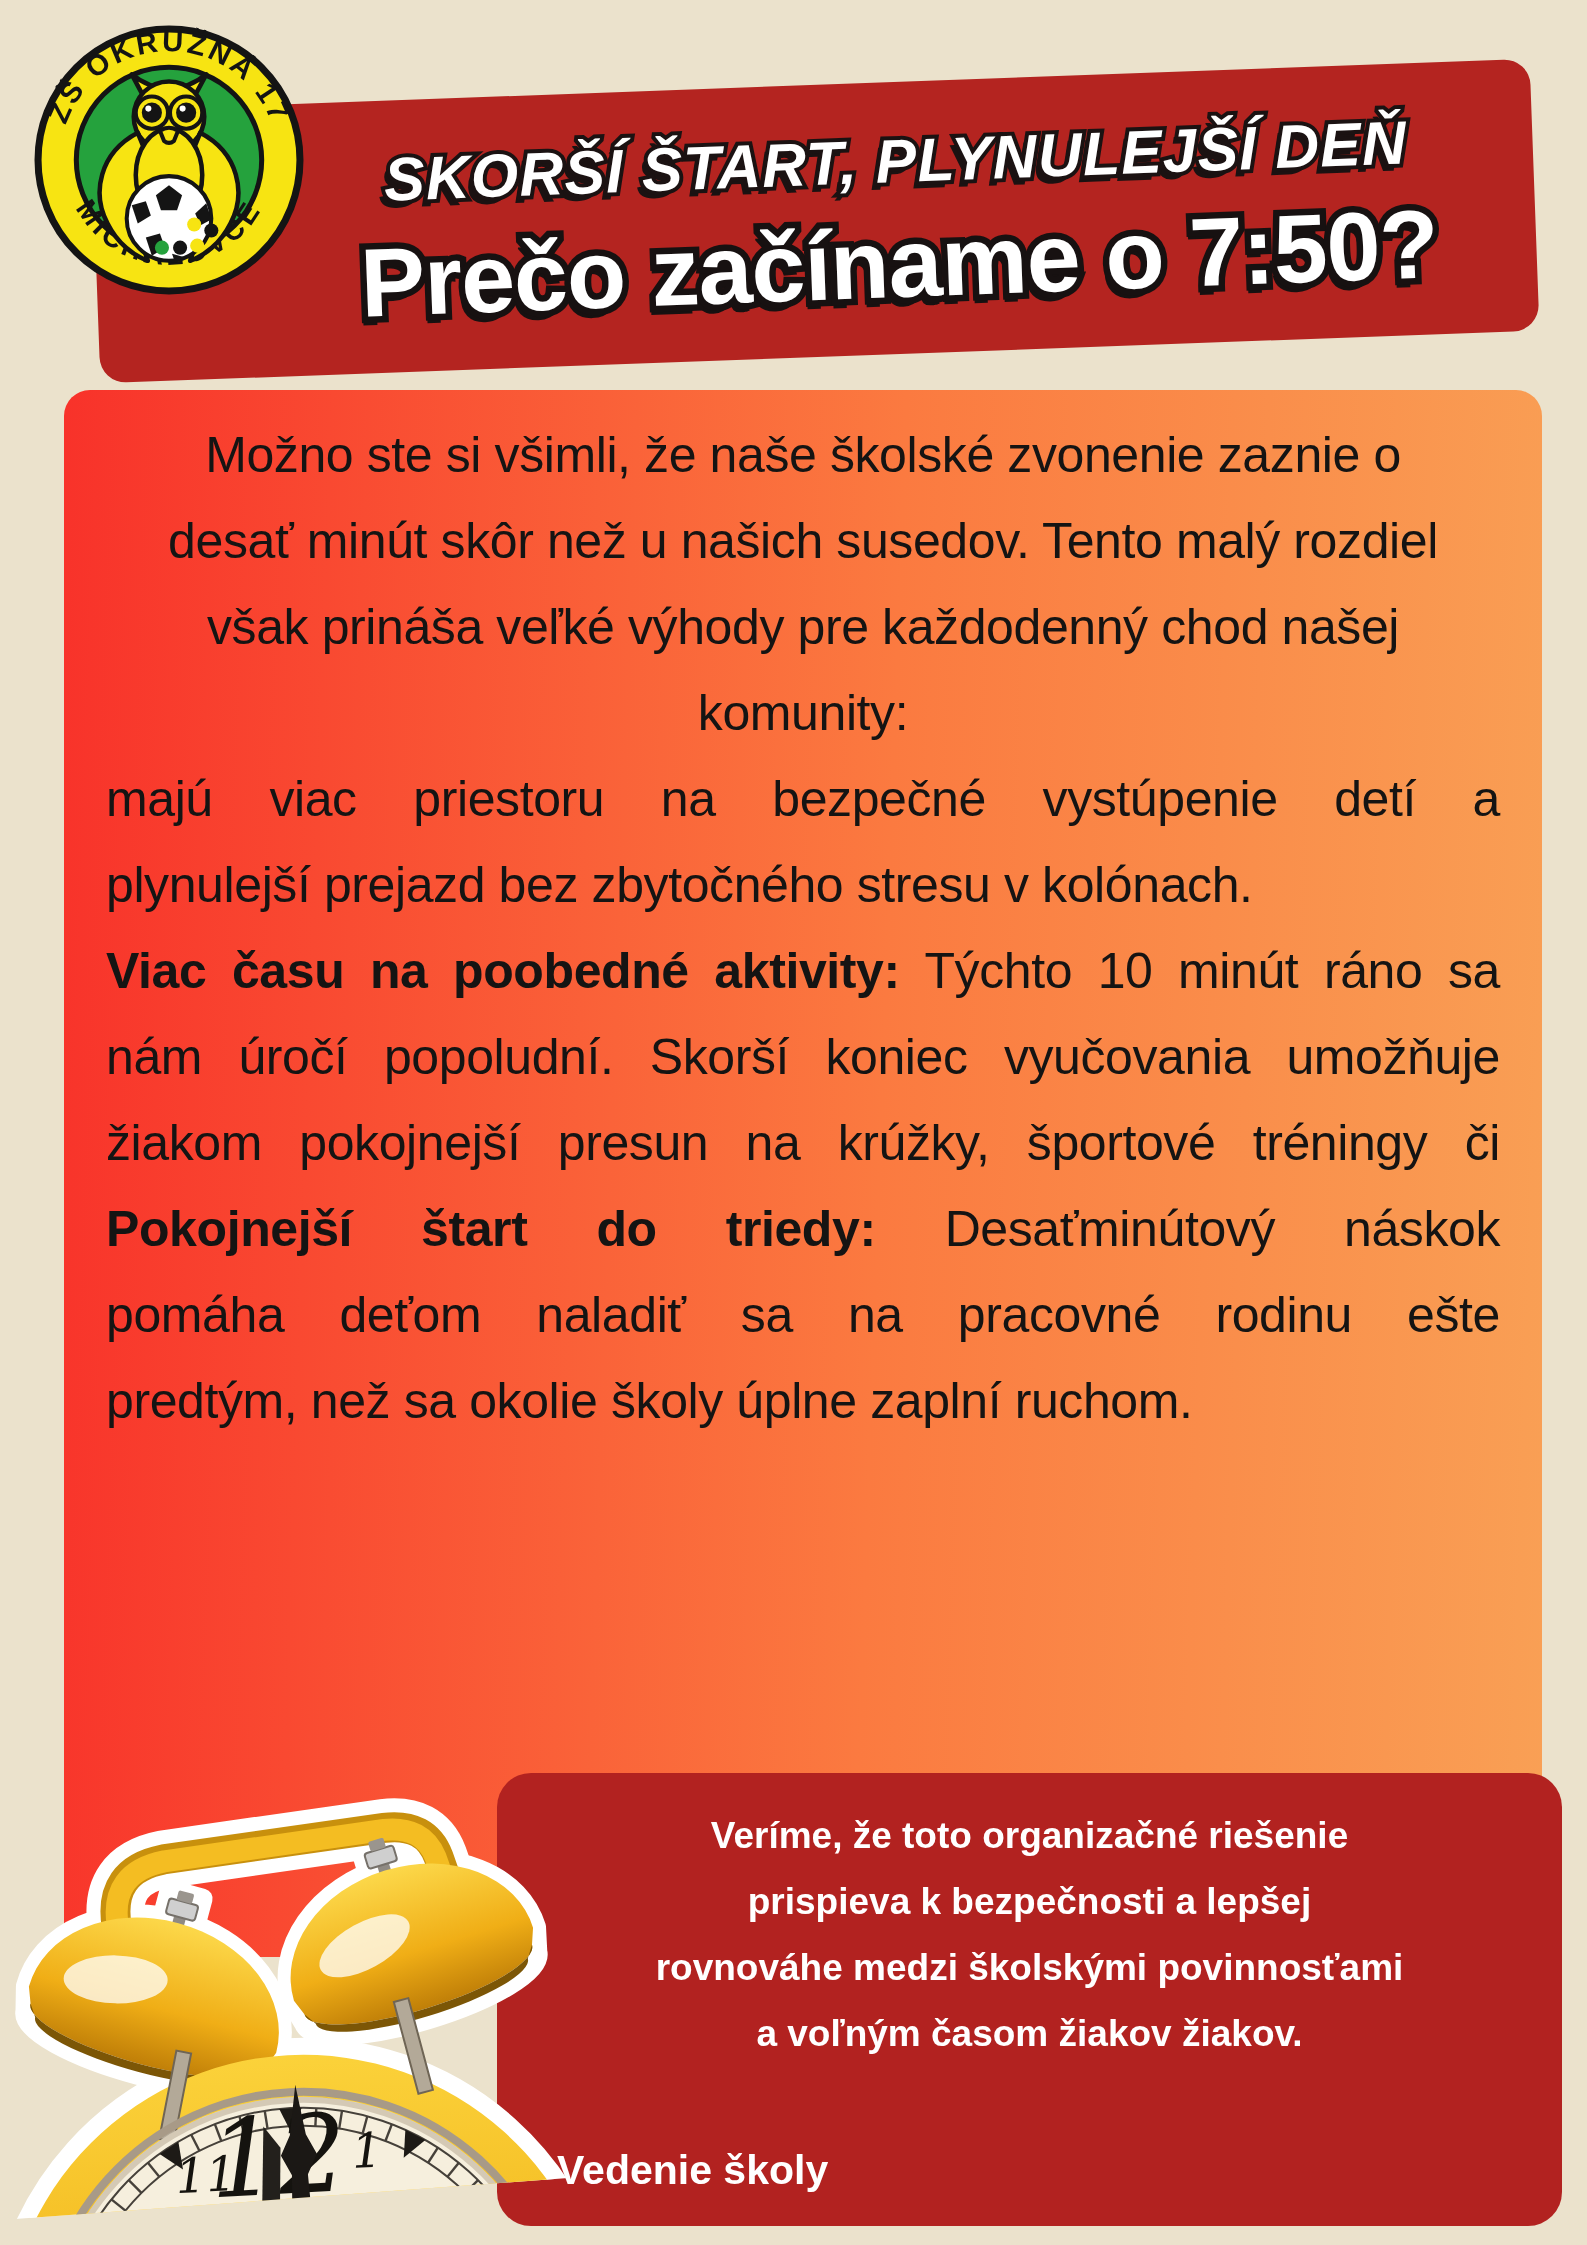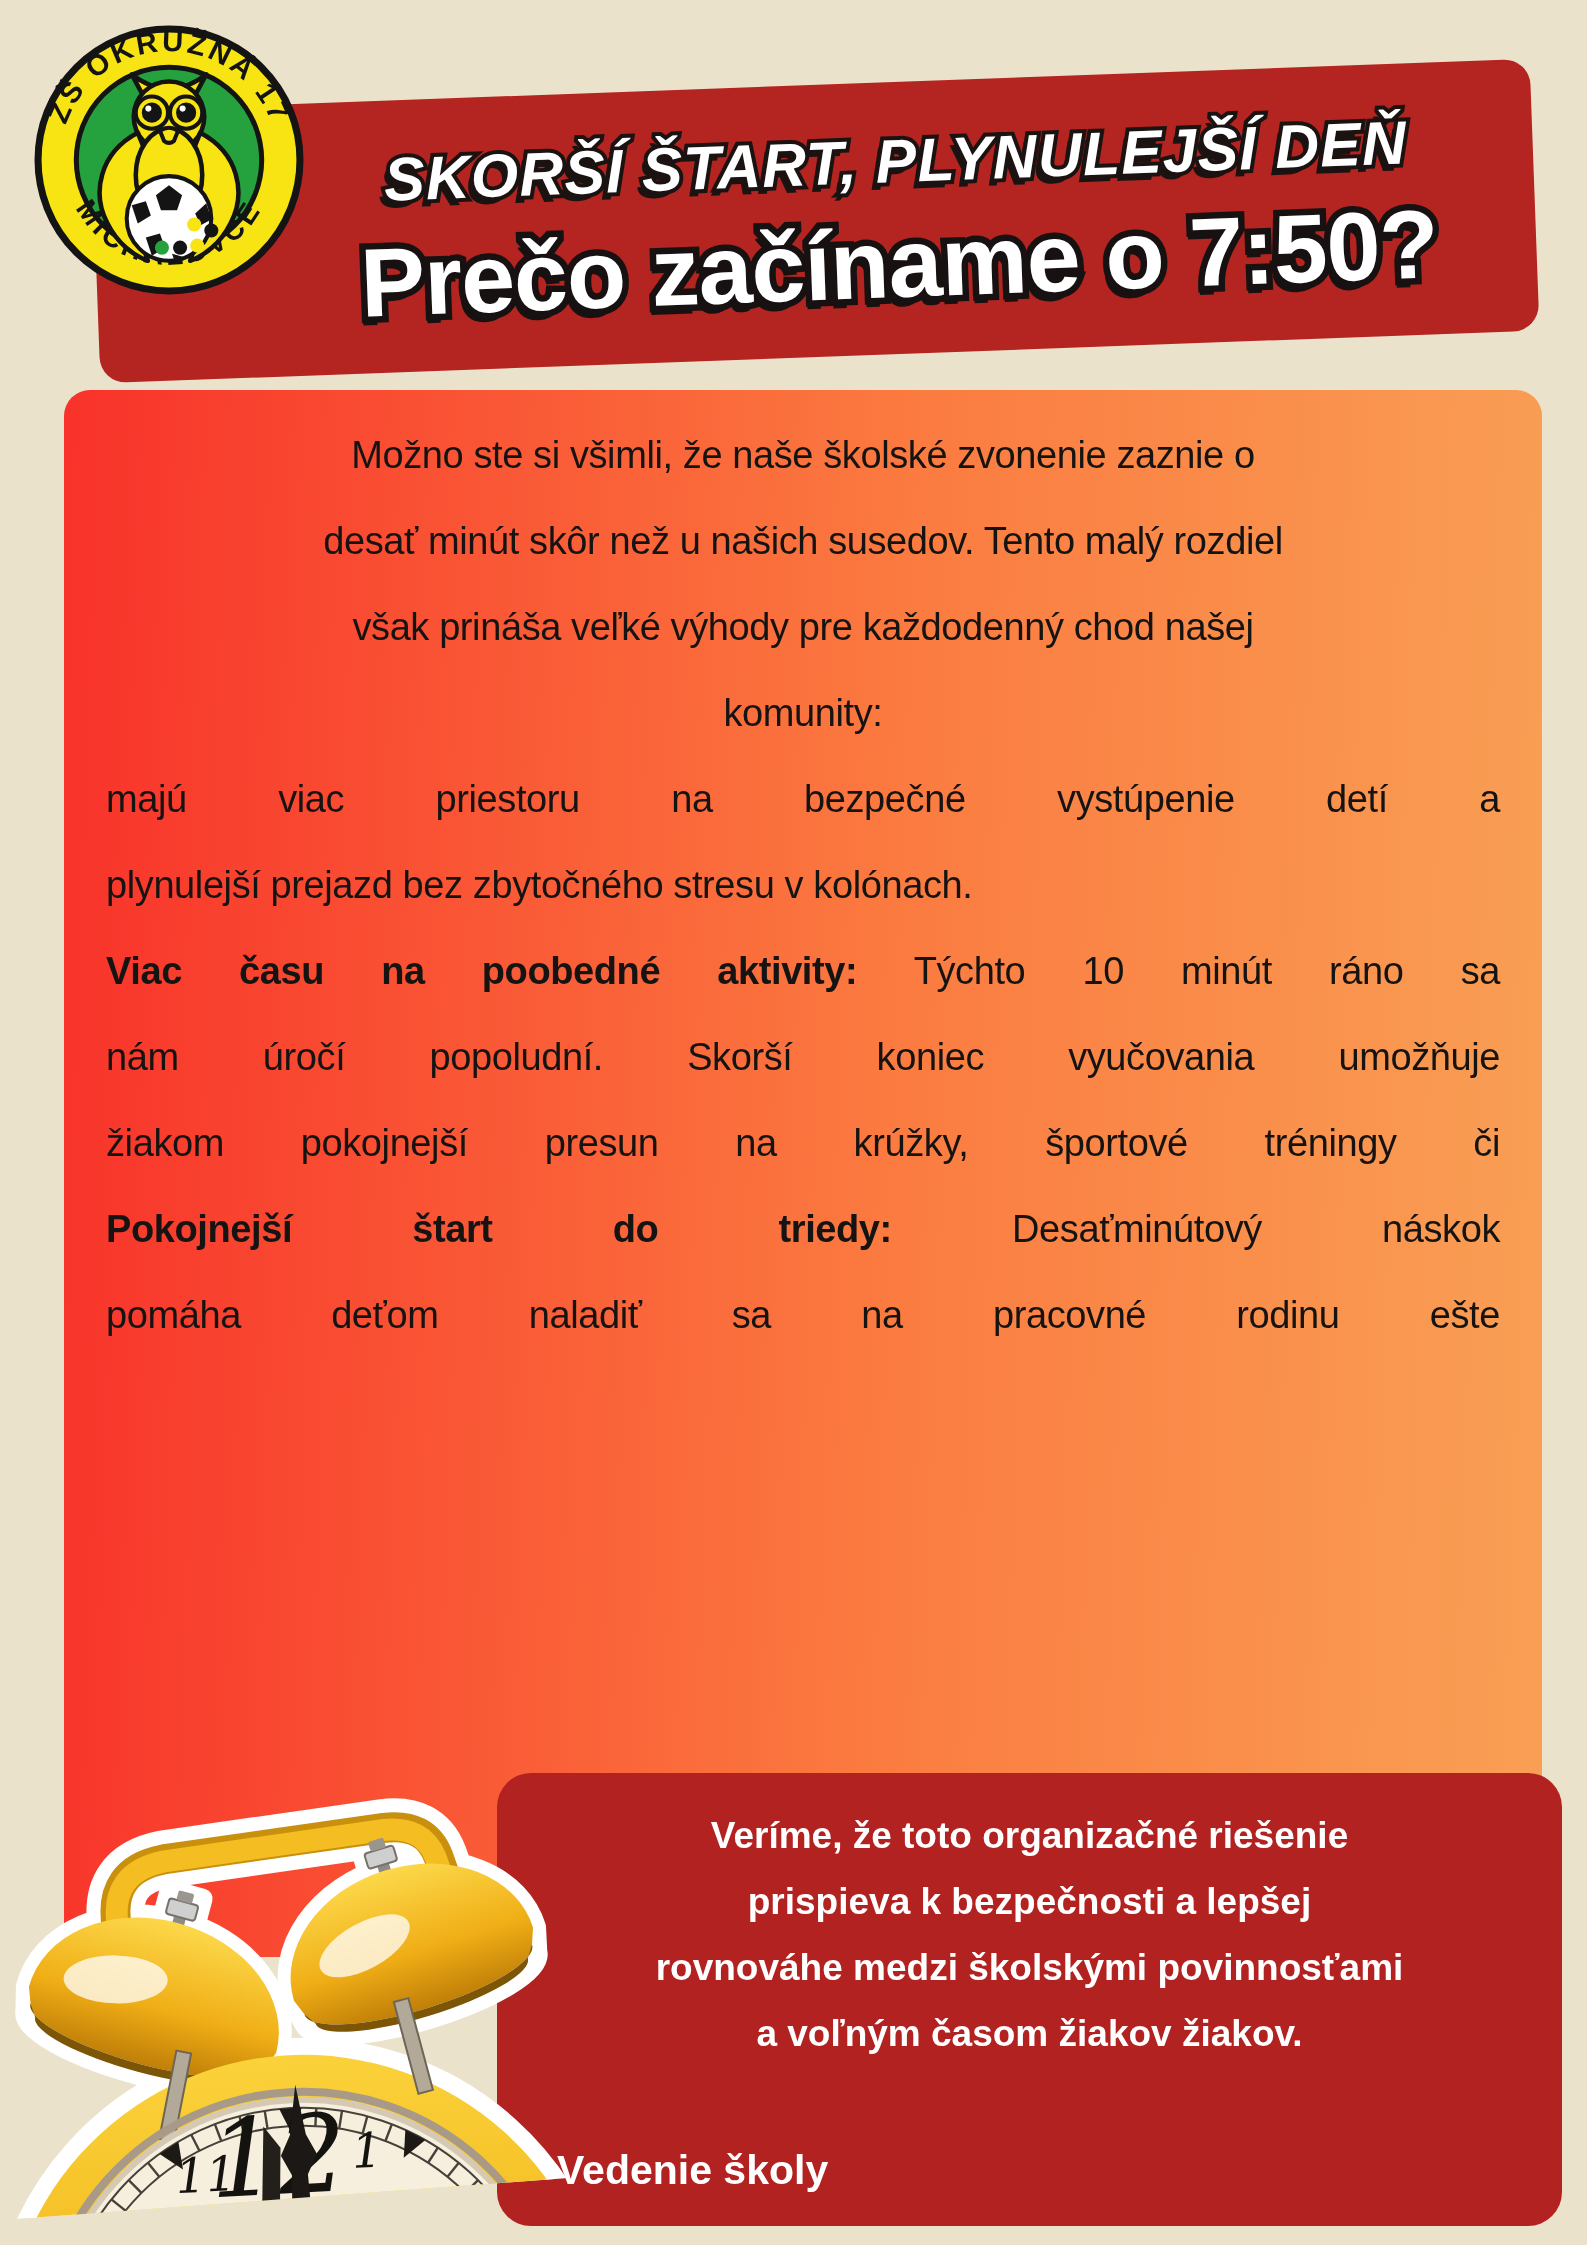--- a/index.html
+++ b/index.html
@@ -15,21 +15,21 @@
                -webkit-text-stroke:8px #1b1212;text-shadow:-6px 7px 0 #1b1212;}
   .stack .front{position:relative;color:#ffffff;}
   .kicker{font-size:61px;font-weight:bold;font-style:italic;letter-spacing:1px;line-height:70px;}
   .maintitle{margin-top:14px;font-size:97px;font-weight:bold;letter-spacing:-1px;line-height:108px;}
   .maintitle .back{-webkit-text-stroke:13px #171111;text-shadow:-5px 9px 0 #171111;}
 
   
   .card{position:absolute;left:64px;top:390px;width:1478px;height:1567px;
         border-radius:26px;background:linear-gradient(92deg,#f8322a 0%,#fb7a40 55%,#f9a055 100%);
         box-sizing:border-box;padding:22px 42px 0 42px;color:#151413;}
-  .bline{height:86px;line-height:86px;font-size:38px;letter-spacing:-0.4px;white-space:nowrap;}
+  .bline{height:86px;line-height:86px;font-size:50px;letter-spacing:-0.4px;white-space:nowrap;}
   .c{text-align:center;}
   .j{text-align:justify;text-align-last:justify;}
   .b{font-weight:bold;}
 
   
   .closing{position:absolute;left:497px;top:1773px;width:1065px;height:453px;
            background:#b22220;border-radius:34px;box-sizing:border-box;
            padding:30px 60px 0 60px;color:#fff;}
   .fline{height:66px;line-height:66px;font-size:37px;font-weight:bold;text-align:center;}
   .signature{margin-top:70px;height:66px;line-height:66px;font-size:41px;
@@ -105,20 +105,21 @@
 
   <div class="bline j">majú viac priestoru na bezpečné vystúpenie detí a</div>
   <div class="bline">plynulejší prejazd bez zbytočného stresu v kolónach.</div>
 
   <div class="bline j"><span class="b">Viac času na poobedné aktivity:</span><span> Týchto 10 minút ráno sa</span></div>
   <div class="bline j">nám úročí popoludní. Skorší koniec vyučovania umožňuje</div>
   <div class="bline j">žiakom pokojnejší presun na krúžky, športové tréningy či</div>
 
   <div class="bline j"><span class="b">Pokojnejší štart do triedy:</span><span> Desaťminútový náskok</span></div>
   <div class="bline j">pomáha deťom naladiť sa na pracovné rodinu ešte</div>
+  <div class="bline">predtým, než sa okolie školy úplne zaplní ruchom.</div>
 </div>
 
 <div class="closing">
   <div class="fline">Veríme, že toto organizačné riešenie</div>
   <div class="fline">prispieva k bezpečnosti a lepšej</div>
   <div class="fline">rovnováhe medzi školskými povinnosťami</div>
   <div class="fline">a voľným časom žiakov žiakov.</div>
   <div class="signature">Vedenie školy</div>
 </div>
 

